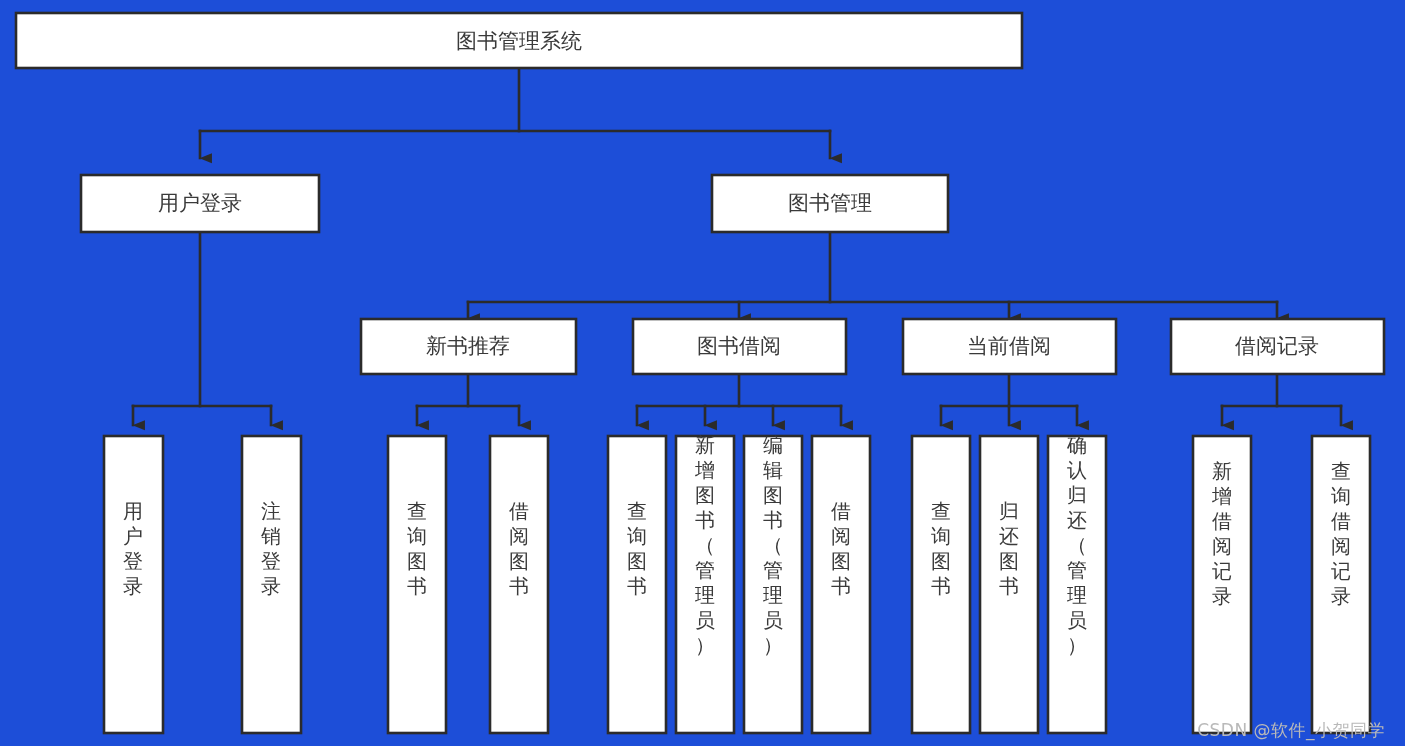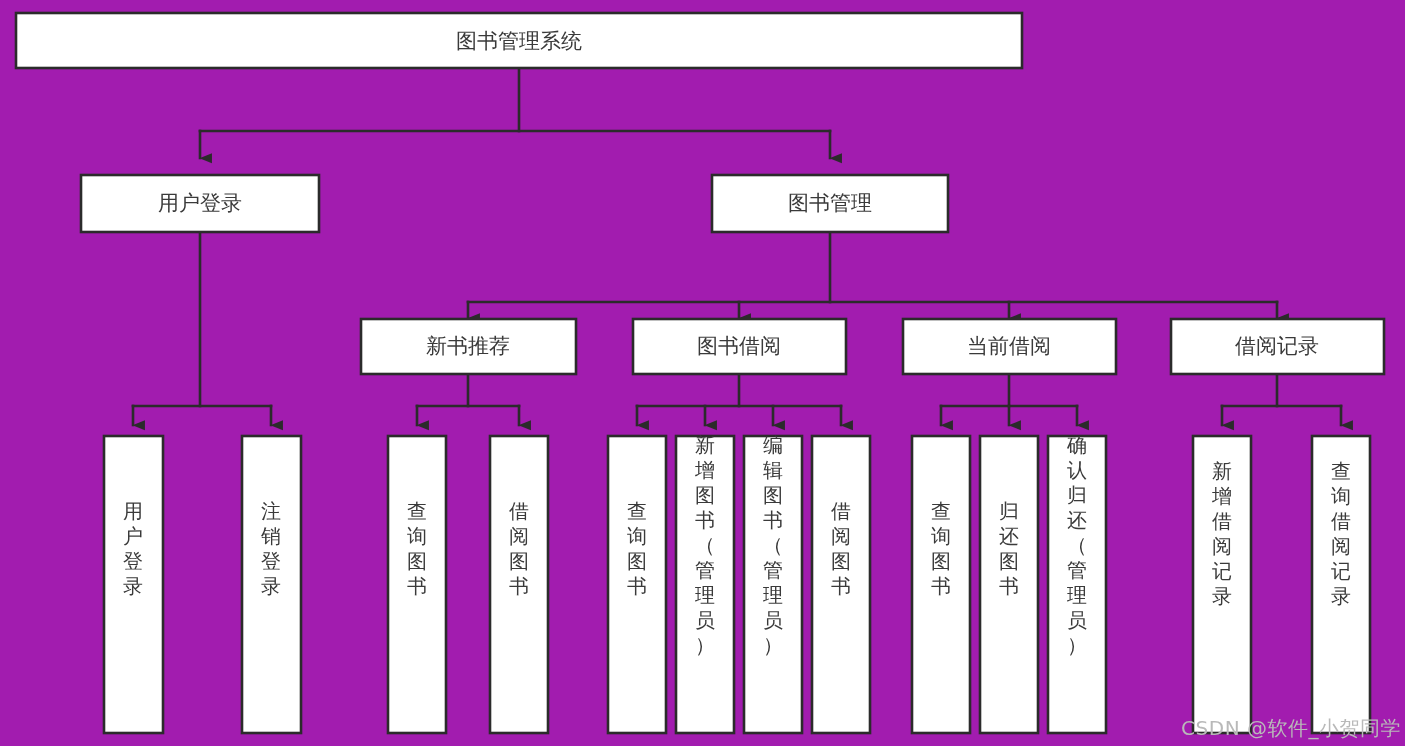--- a/index.html
+++ b/index.html
@@ -8,21 +8,21 @@
     padding: 0;
     background: #ffffff;
   }
   body {
     font-family: "DejaVu Sans", "Liberation Sans", sans-serif;
   }
   #diagram-root {
     position: relative;
     width: 1405px;
     height: 746px;
-    background: #a21caf;
+    background: #1d4ed8;
     overflow: hidden;
   }
   svg#tree-svg {
     position: absolute;
     left: 0;
     top: 0;
     width: 1405px;
     height: 747px;
     display: block;
   }
@@ -49,24 +49,24 @@
     dominant-baseline: middle;
   }
   .node-label-vertical {
     fill: #3a3a3a;
     font-family: "DejaVu Sans", "Liberation Sans", sans-serif;
     font-size: 20px;
     text-anchor: middle;
   }
   .watermark-text {
     position: absolute;
-    right: 4px;
+    right: 20px;
     bottom: 4px;
     font-family: "DejaVu Sans", "Liberation Sans", sans-serif;
-    font-size: 20px;
+    font-size: 17px;
     color: #b9b9b9;
     letter-spacing: 0.5px;
     white-space: nowrap;
     pointer-events: none;
   }
 </style>
 </head>
 <body>
 
 <div id="diagram-root">

